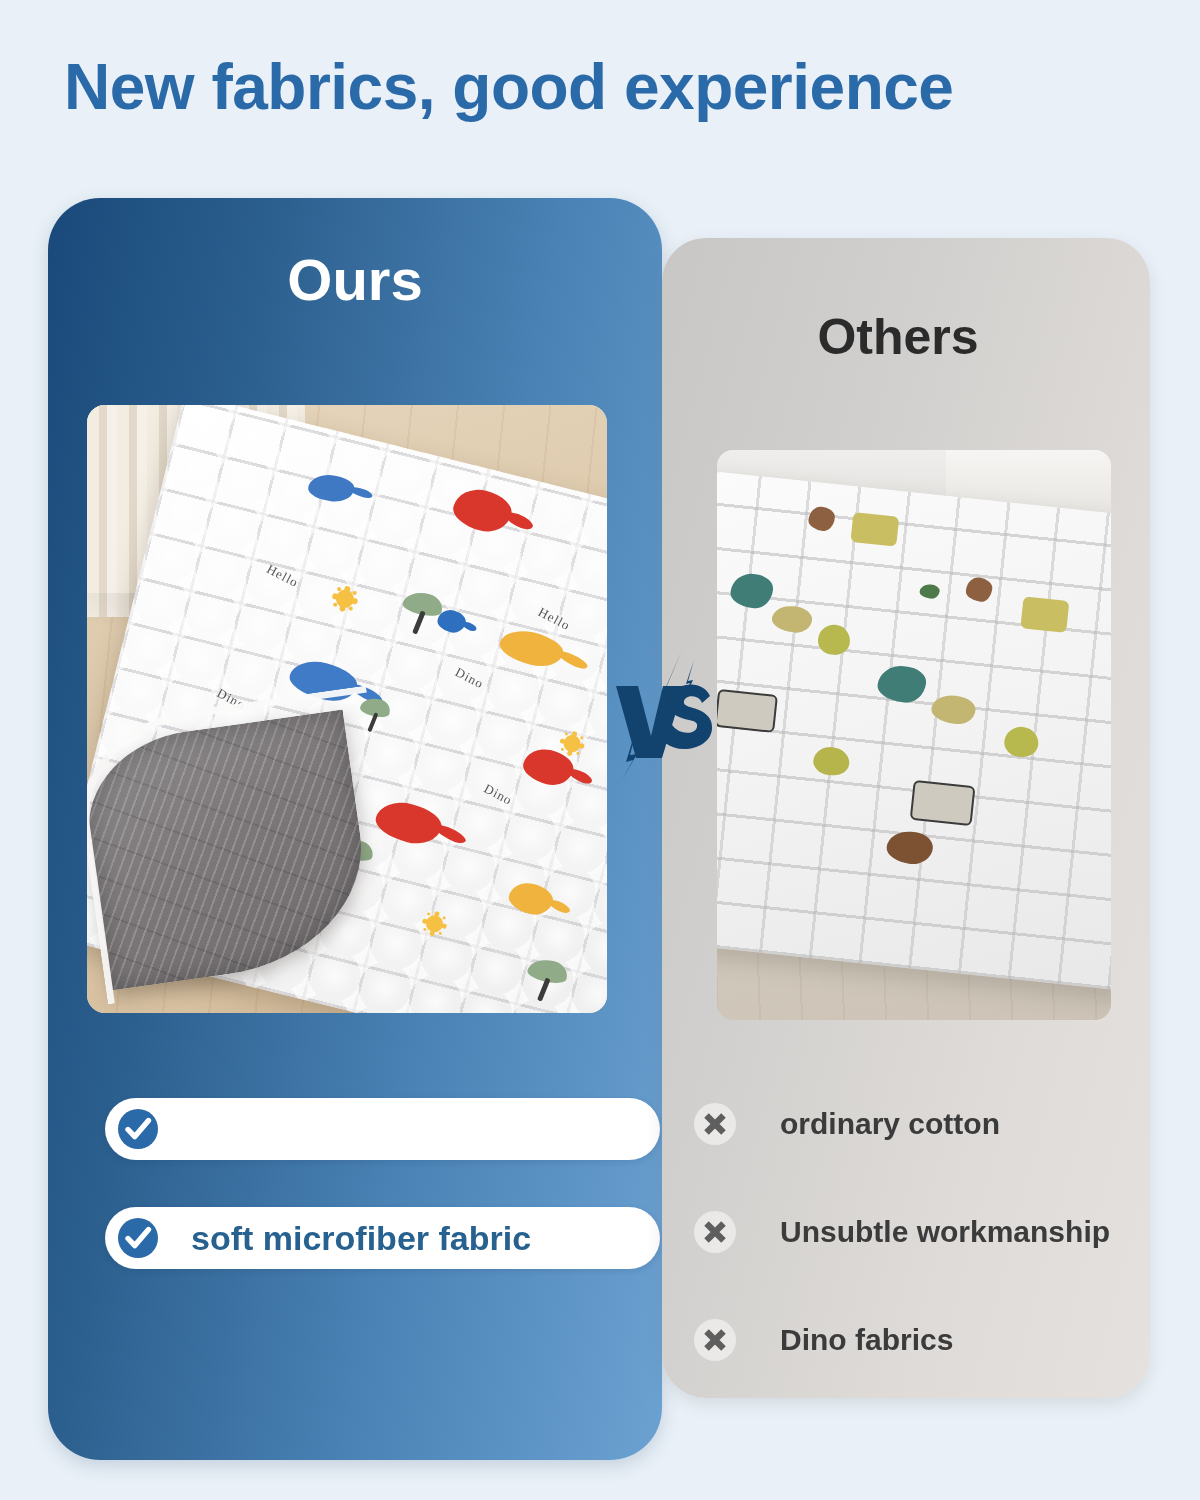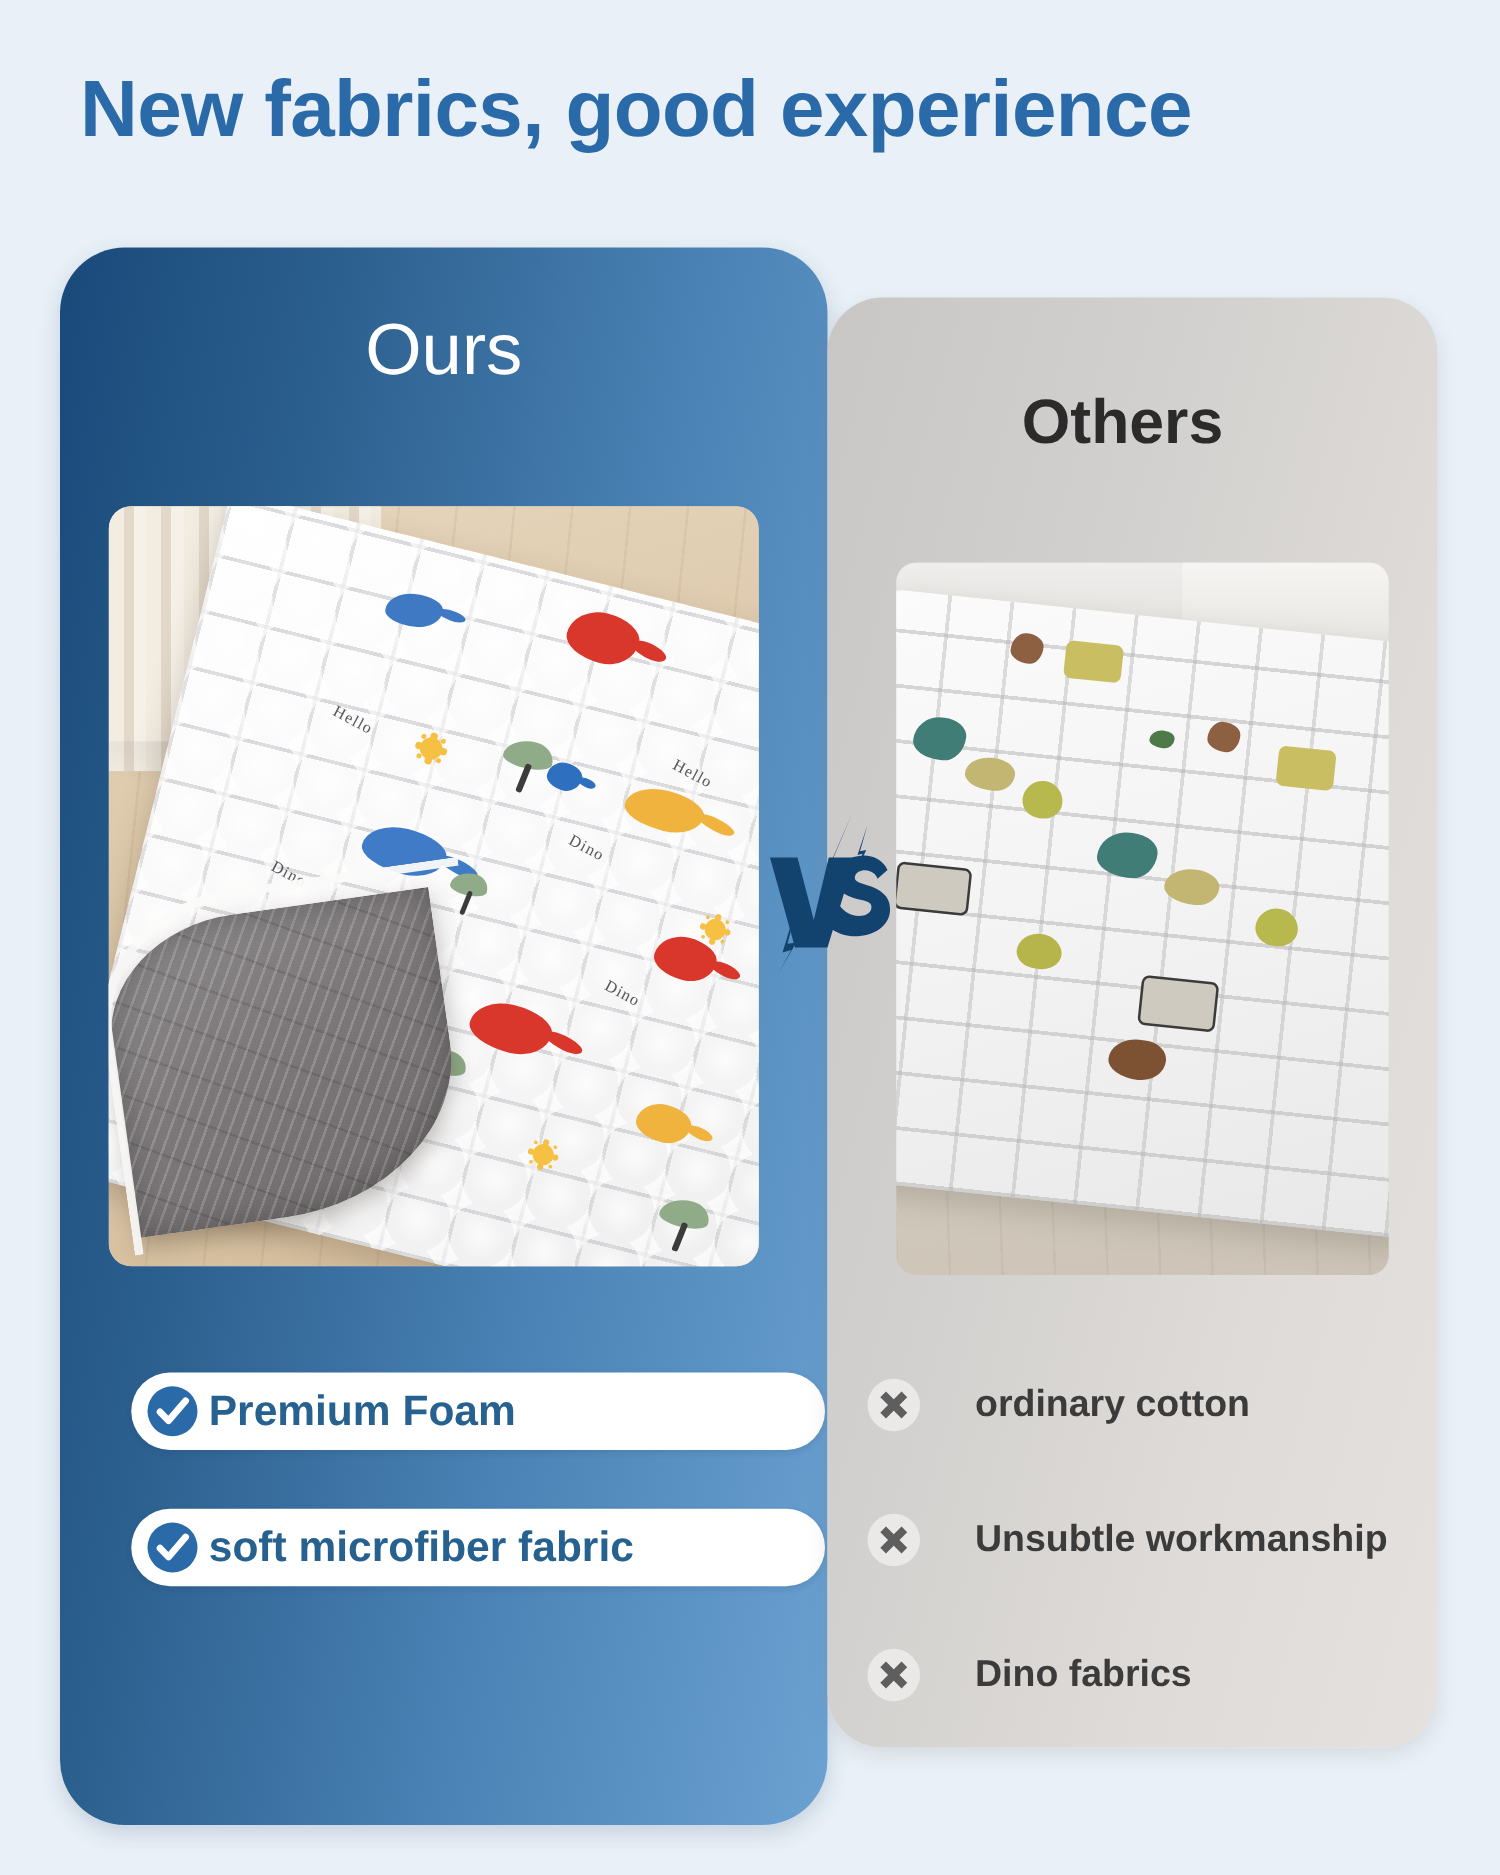--- a/index.html
+++ b/index.html
@@ -52,21 +52,21 @@
     box-shadow: 0 6px 16px rgba(120,120,120,0.18);
     overflow: hidden;
   }
 
   .panel-title-ours {
     position: absolute;
     left: 0; right: 0;
     top: 48px;
     text-align: center;
     font-size: 58px;
-    font-weight: normal;
+    font-weight: bold;
     color: #ffffff;
   }
 
   .panel-title-others {
     position: absolute;
     left: 0; right: 16px;
     top: 70px;
     text-align: center;
     font-size: 50px;
     font-weight: bold;
@@ -287,21 +287,21 @@
   .pill {
     display: flex;
     align-items: center;
     height: 62px;
     background: #ffffff;
     border-radius: 32px;
     margin-bottom: 47px;
     padding-left: 12px;
     box-shadow: 0 2px 6px rgba(20,50,90,0.14);
   }
-  .pill:last-child { margin-bottom: 0; }
+  .pill:last-child { margin-bottom: 0; gap: 24px; }
   .pill-icon {
     flex: 0 0 auto;
     width: 42px; height: 42px;
     margin-right: 8px;
   }
   .pill-label {
     font-size: 34px;
     font-weight: bold;
     color: #27618f;
     white-space: nowrap;
@@ -389,21 +389,20 @@
 
   <div class="pills">
 
     <div class="pill">
       <span class="pill-icon">
         <svg viewBox="0 0 42 42" width="42" height="42">
           <circle cx="21" cy="21" r="20" fill="#2a6aa8"></circle>
           <path d="M11 21.5 L17.8 28.6 L31.5 12.6" fill="none" stroke="#ffffff" stroke-width="5.4" stroke-linecap="round" stroke-linejoin="round"></path>
         </svg>
       </span>
-      <span class="pill-label">Premium Foam</span>
     </div>
 
 
     <div class="pill">
       <span class="pill-icon">
         <svg viewBox="0 0 42 42" width="42" height="42">
           <circle cx="21" cy="21" r="20" fill="#2a6aa8"></circle>
           <path d="M11 21.5 L17.8 28.6 L31.5 12.6" fill="none" stroke="#ffffff" stroke-width="5.4" stroke-linecap="round" stroke-linejoin="round"></path>
         </svg>
       </span>

